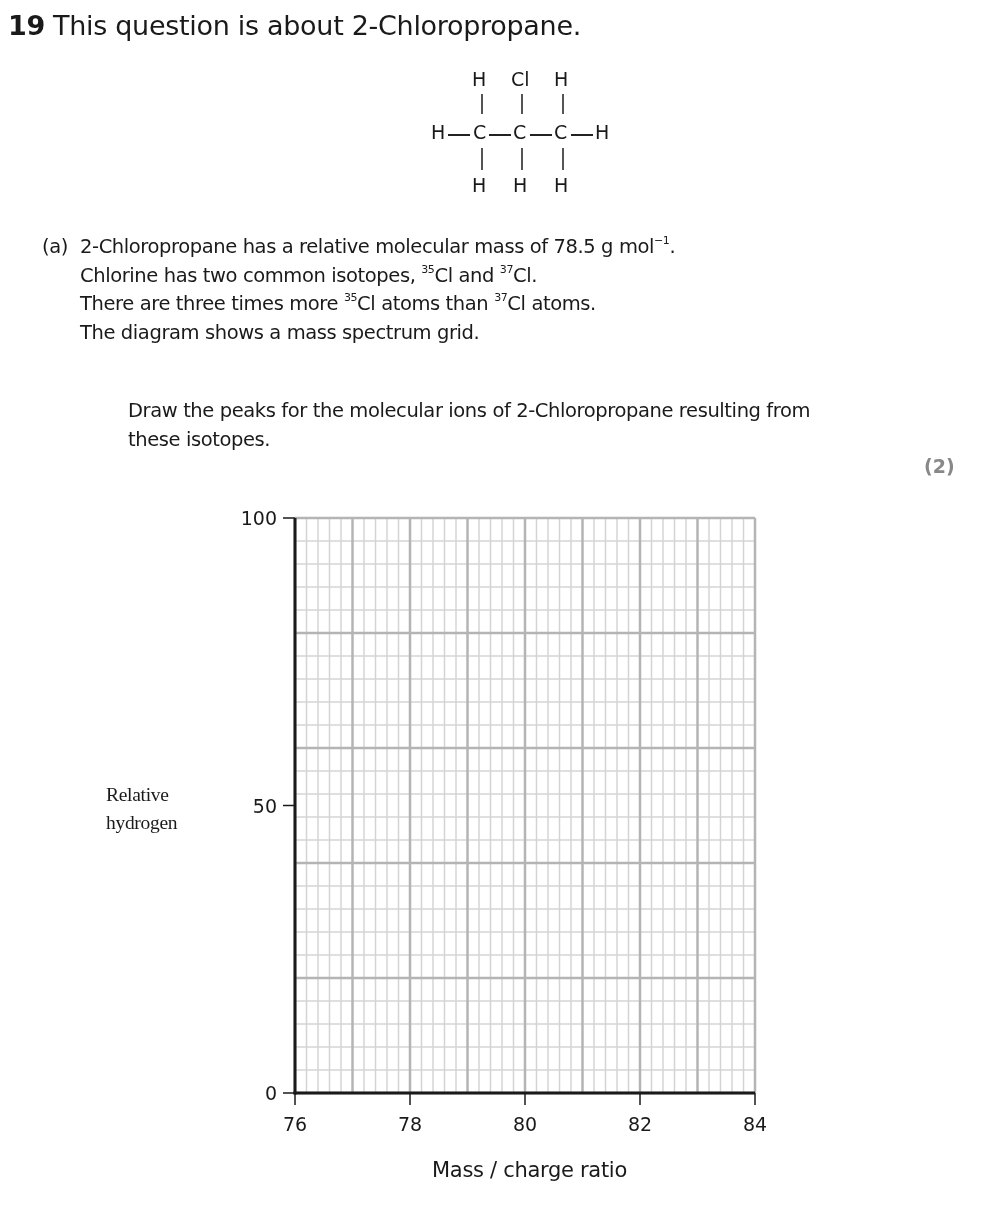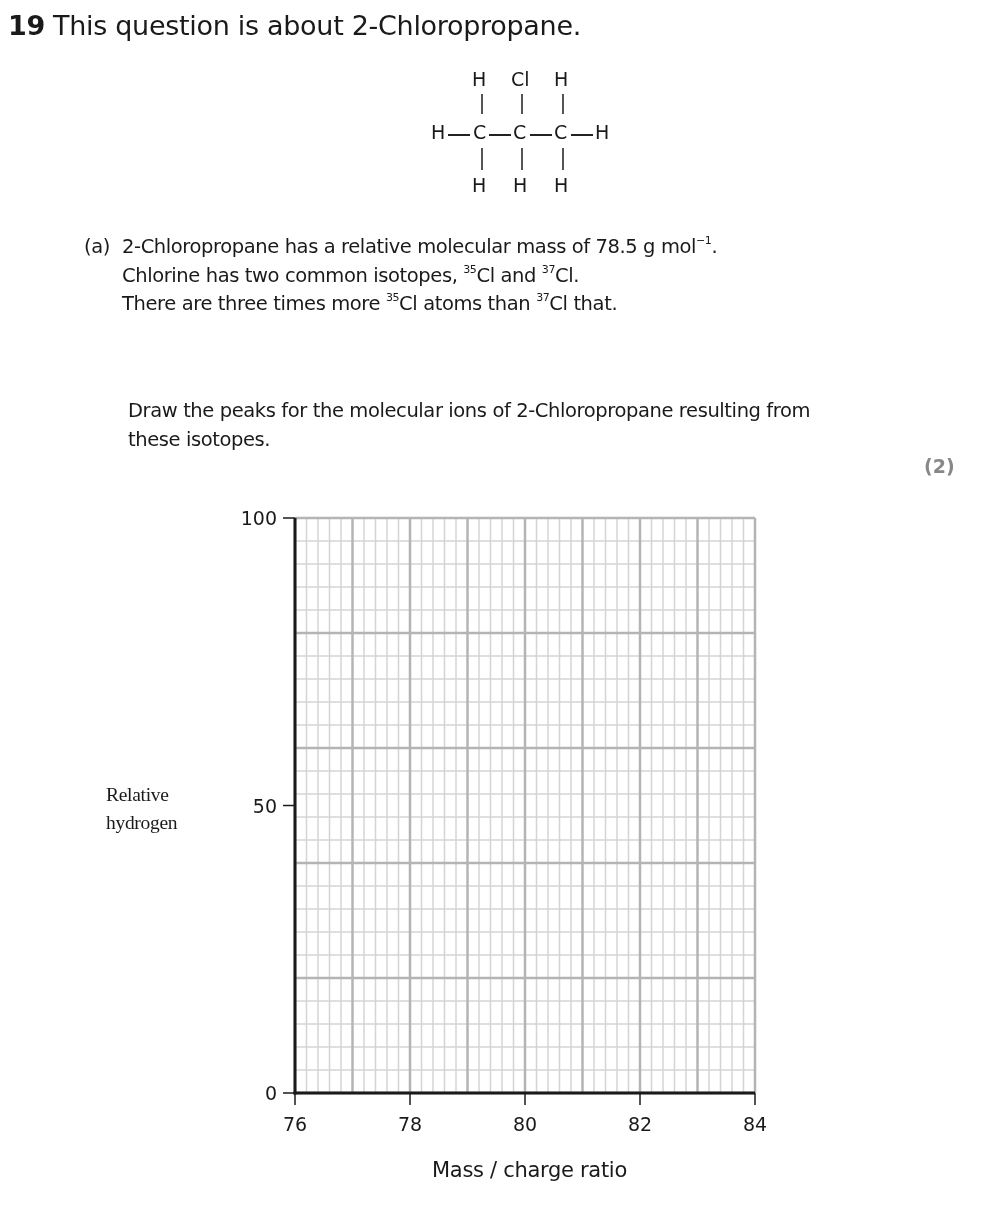--- a/index.html
+++ b/index.html
@@ -5,21 +5,21 @@
   html, body { margin:0; padding:0; background:#ffffff; }
   body { width:998px; height:1232px; position:relative; overflow:hidden;
          font-family:"DejaVu Sans", sans-serif; color:#1a1a1a; }
   .abs { position:absolute; white-space:nowrap; }
   .q-title { left:8px; top:10px; font-size:27px; letter-spacing:-0.3px; }
   .q-num { font-weight:bold; margin-right:8px; }
   .struct { position:absolute; left:420px; top:60px; width:220px; height:150px; }
   .struct span { position:absolute; font-size:19px; }
   .bond-v { position:absolute; width:1.5px; background:#555; }
   .bond-h { position:absolute; height:1.5px; background:#222; }
-  .para { left:42px; top:233px; font-size:19.5px; line-height:28.5px; letter-spacing:-0.4px;margin-left:42px; }
+  .para { left:42px; top:233px; font-size:19.5px; line-height:28.5px; letter-spacing:-0.4px; }
   .para .lbl { display:inline-block; width:38px; }
   .para .ind { padding-left:38px; }
   sup { font-size:11px; vertical-align:9px; line-height:0; }
   .instr { left:80px; top:397px; font-size:19.5px; line-height:28.5px; letter-spacing:-0.4px;margin-left:48px; }
   .marks { left:924px; top:455px; font-size:19px; color:#888; font-weight:bold; }
   .ylab { left:106px; top:781px; font-size:19.5px; line-height:28px; letter-spacing:-0.3px;font-family:Liberation Serif, serif; }
   .xlab { left:432px; top:1158px; font-size:21px; letter-spacing:-0.3px; }
   svg.chart { position:absolute; left:0; top:0; }
   .tick-text { font-family:"DejaVu Sans", sans-serif; font-size:19px; fill:#1a1a1a; }
 </style>
@@ -50,21 +50,22 @@
   <div class="bond-v" style="left:101px;top:88px;height:22px"></div>
   <div class="bond-v" style="left:142px;top:88px;height:22px"></div>
   <span style="left:52px;top:114px">H</span>
   <span style="left:93px;top:114px">H</span>
   <span style="left:134px;top:114px">H</span>
 </div>
 
 <div class="abs para">
   <div><span class="lbl">(a)</span><span class="line-body"><span>2-Chloropropane has a relative molecular mass of 78.5 g mol</span><sup>−1</sup><span>.</span></span></div>
   <div class="ind"><span class="line-body"><span>Chlorine has two common isotopes, </span><sup>35</sup><span>Cl and </span><sup>37</sup><span>Cl.</span></span></div>
-  <div class="ind"><span class="line-body"><span>There are three times more </span><sup>35</sup><span>Cl atoms than </span><sup>37</sup><span>Cl that.</span></span></div>
+  <div class="ind"><span class="line-body"><span>There are three times more </span><sup>35</sup><span>Cl atoms than </span><sup>37</sup><span>Cl atoms.</span></span></div>
+  <div class="ind"><span class="line-body"><span>The diagram shows a mass spectrum grid.</span></span></div>
 </div>
 
 <div class="abs instr">
   <div>Draw the peaks for the molecular ions of 2-Chloropropane resulting from</div>
   <div>these isotopes.</div>
 </div>
 
 <div class="abs marks">(2)</div>
 
 <div class="abs ylab">

